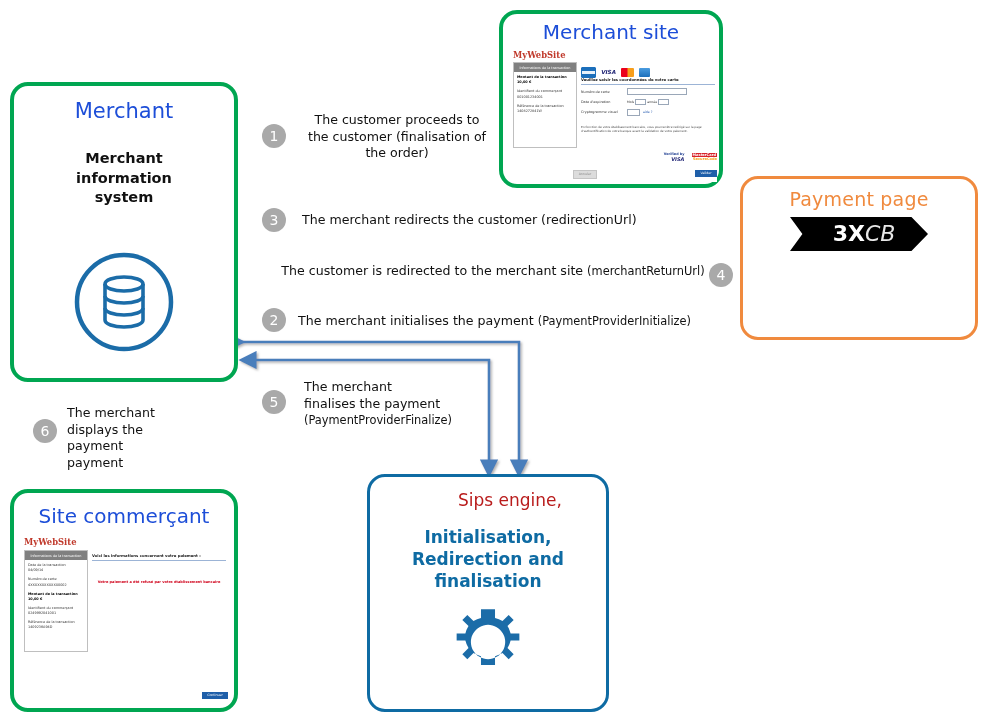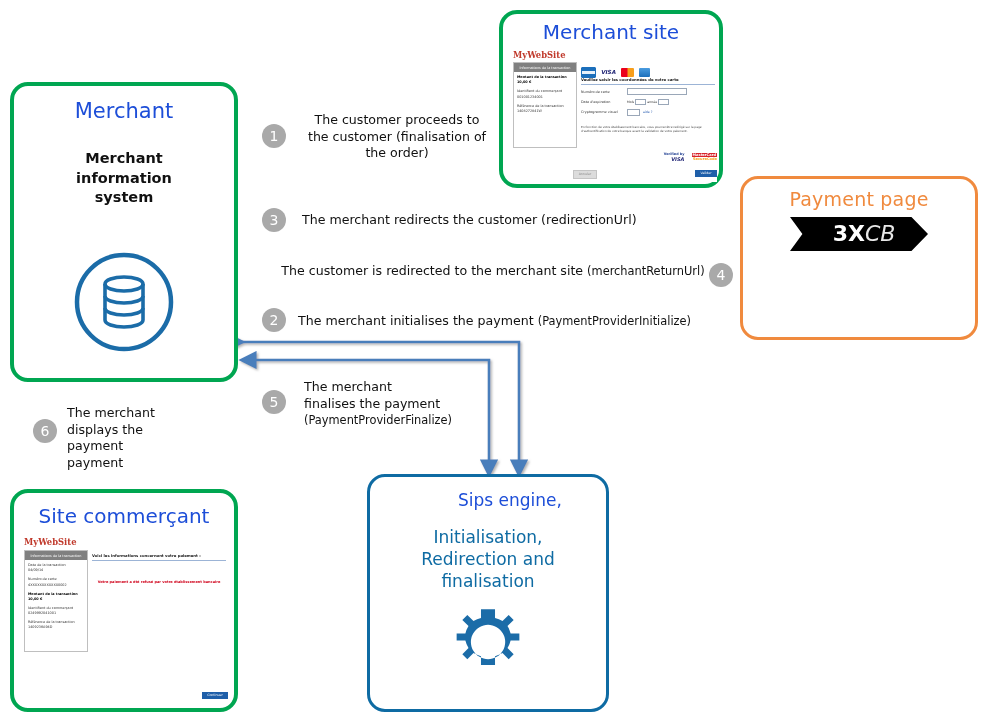--- a/index.html
+++ b/index.html
@@ -9,21 +9,21 @@
 
   
   .node{position:absolute;border-radius:18px;background:#fff;box-sizing:border-box;}
   .node.green{border:4px solid #00A651;}
   .node.orange{border:3px solid #F08A3E;}
   .node.blue{border:3px solid #0E6BA3;}
 
   .node-title{text-align:center;font-weight:400;line-height:1.1;}
   .title-green{color:#1d4ed8;}
   .title-orange{color:#F08A3E;}
-  .title-blue{color:#1d4ed8;margin-left:44px;}
+  .title-blue{color:#b91c1c;margin-left:44px;}
 
   
   #merchant{left:10px;top:82px;width:228px;height:300px;}
   #merchant .node-title{font-size:21px;margin-top:14px;}
   #merchant .subtitle{margin-top:26px;text-align:center;font-weight:bold;
       font-size:14.5px;color:#111;line-height:1.35;}
   .db-wrap{position:absolute;left:0;right:0;top:160px;display:flex;justify-content:center;}
 
   
   #merchant-site{left:499px;top:10px;width:224px;height:178px;}
@@ -33,21 +33,21 @@
   #payment-page{left:740px;top:176px;width:238px;height:164px;}
   #payment-page .node-title{font-size:19px;margin-top:10px;letter-spacing:.2px;}
 
   
   #site-commercant{left:10px;top:489px;width:228px;height:223px;}
   #site-commercant .node-title{font-size:20px;margin-top:12px;}
 
   
   #sips{left:367px;top:474px;width:242px;height:238px;}
   #sips .node-title{font-size:17px;margin-top:14px;}
-  #sips .node-sub{text-align:center;color:#0E6BA3;font-size:17px;line-height:1.3;margin-top:16px;}
+  #sips .node-sub{text-align:center;color:#0E6BA3;font-size:17px;line-height:1.3;margin-top:16px;font-weight:bold;}
   .gear-wrap{position:absolute;left:0;right:0;bottom:28px;display:flex;justify-content:center;}
 
   
   .step{position:absolute;width:24px;height:24px;border-radius:50%;background:#A9A9A9;
         color:#fff;font-size:14px;line-height:24px;text-align:center;font-weight:400;}
 
   
   .lbl{position:absolute;color:#111;font-size:12.6px;line-height:1.32;}
   .lbl .mono{font-family:"DejaVu Sans","Liberation Sans",sans-serif;font-size:11.4px;}
   .c{text-align:center;}

